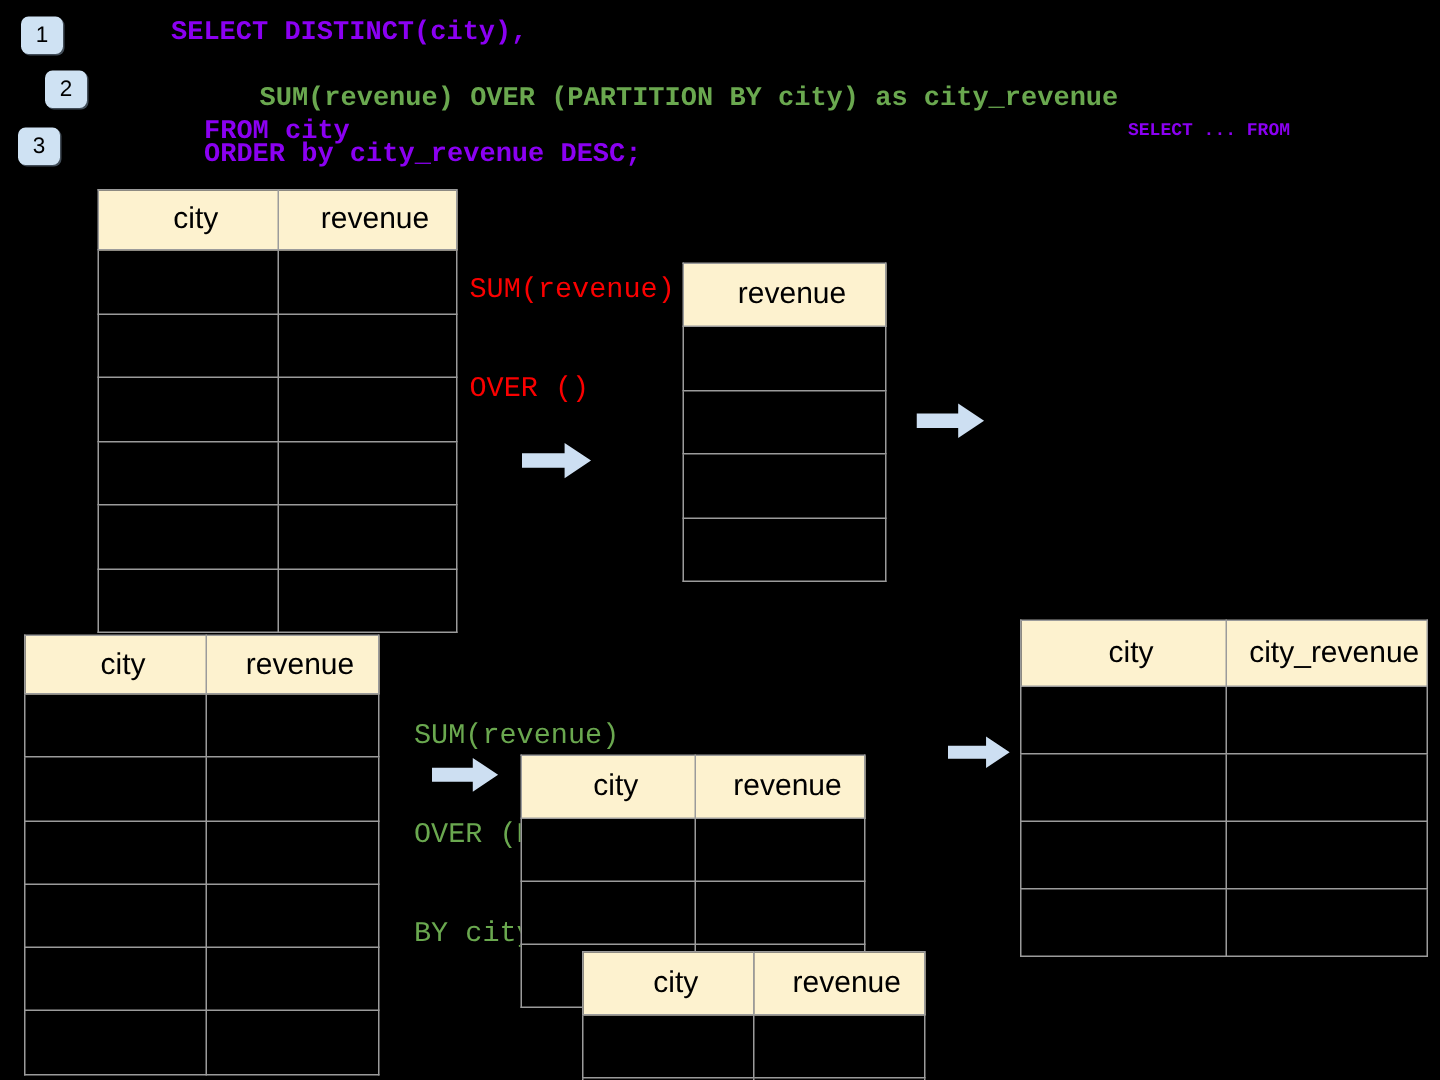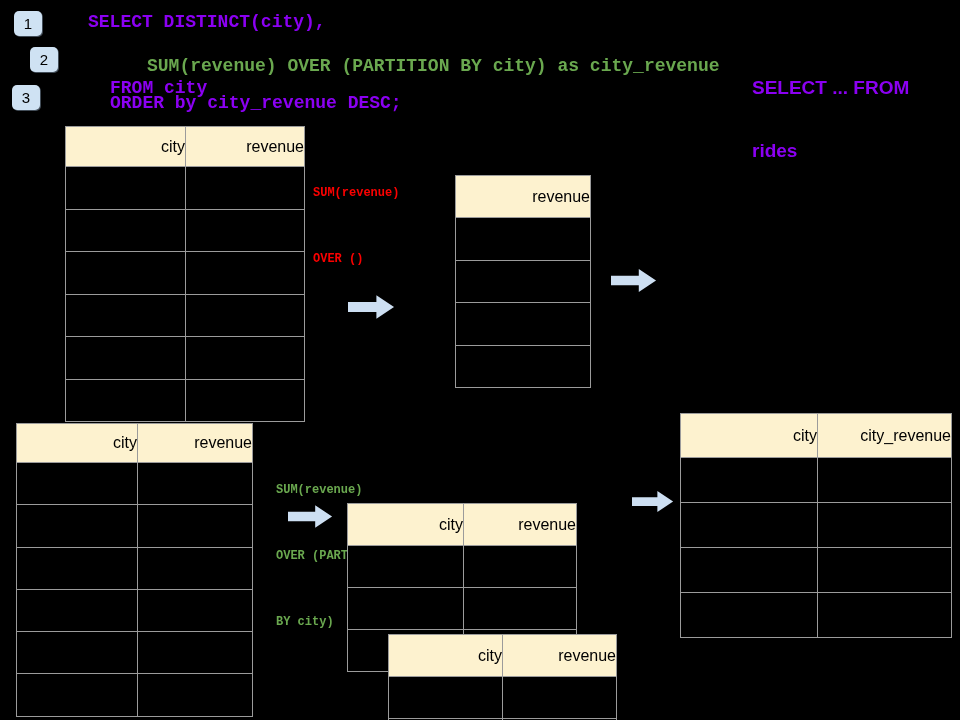--- a/index.html
+++ b/index.html
@@ -7,39 +7,39 @@
          font-family:"Liberation Sans",sans-serif;}
 
   
   .badge{position:absolute;width:28px;height:25px;background:var(--badge-fill);
          border-radius:5px;display:flex;align-items:center;justify-content:center;
          font:15px "Liberation Sans",sans-serif;color:#000;box-shadow:1px 1px 0 rgba(120,140,160,.55);}
   .b1{left:14px;top:11px}.b2{left:30px;top:47px}.b3{left:12px;top:85px}
 
   
   .code-line{position:absolute;font-family:"Liberation Mono","DejaVu Sans Mono",monospace;
-             font-weight:bold;font-size:18px;line-height:22px;white-space:pre;}
+             font-weight:bold;font-size:18px;line-height:22px;white-space:pre;margin-left:26px;}
   .l1{left:88px;top:11px}.l2{left:133px;top:33px}.l3{left:147px;top:55px}
   .l4{left:110px;top:77px}.l5{left:110px;top:92px}
   .c-purple{color:var(--keyword-purple)} .c-red{color:var(--total-red)} .c-green{color:var(--partition-green)}
 
-  .side-note{position:absolute;left:752px;top:35px;font-family:Liberation Sans, sans-serif;
-             font-weight:bold;font-size:19px;line-height:21px;white-space:pre;}
+  .side-note{position:absolute;left:752px;top:35px;font-family:Liberation Mono, monospace;
+             font-weight:bold;font-size:12px;line-height:21px;white-space:pre;}
 
   .mini-label{position:absolute;font-family:"Liberation Mono","DejaVu Sans Mono",monospace;
-              font-weight:bold;font-size:12px;line-height:22px;white-space:pre;}
+              font-weight:normal;font-size:19px;line-height:22px;white-space:pre;}
   .lbl-total{left:313px;top:138px}
   .lbl-part{left:276px;top:435px}
 
   
   table.tbl{position:absolute;border-collapse:collapse;table-layout:fixed;
             background:#000;}
   table.tbl th,table.tbl td{border:1px solid var(--table-border);}
   table.tbl th{background:var(--table-header-fill);color:#000;font-weight:normal;
-               font-size:16px;text-align:right;padding:0 0 0 10px;vertical-align:middle;
+               font-size:20px;text-align:center;padding:0 0 0 10px;vertical-align:middle;
                font-family:"Liberation Sans",sans-serif;}
   table.tbl td{padding:0;}
 
   .t1{left:65px;top:126px;width:240px}  .t1 th{height:39px}  .t1 td{height:41.5px}
   .t2{left:455px;top:175px;width:136px} .t2 th{height:41px}  .t2 td{height:41.5px}
   .t3{left:16px;top:423px;width:237px}  .t3 th{height:38px}  .t3 td{height:41.3px}
   .t4{left:347px;top:503px;width:230px} .t4 th{height:41px}  .t4 td{height:41px}
   .t5{left:388px;top:634px;width:229px;z-index:5} .t5 th{height:41px} .t5 td{height:41px}
   .t6{left:680px;top:413px;width:272px} .t6 th{height:43px}  .t6 td{height:44px}
 
@@ -66,21 +66,20 @@
       <span>3</span>
     </div>
 
   <div class="code-line l1 c-purple">SELECT DISTINCT(city),</div>
   <div class="code-line l3 c-green">SUM(revenue) OVER (PARTITION BY city) as city_revenue</div>
   <div class="code-line l4 c-purple">FROM city</div>
   <div class="code-line l5 c-purple">ORDER by city_revenue DESC;</div>
 
   <div class="side-note c-purple">
     <div>SELECT ... FROM</div>
-    <div>rides</div>
   </div>
 
   <div class="mini-label lbl-total c-red">
     <div>SUM(revenue)</div>
     <div>OVER ()</div>
   </div>
 
   <div class="mini-label lbl-part c-green">
     <div>SUM(revenue)</div>
     <div>OVER (PARTITION</div>

